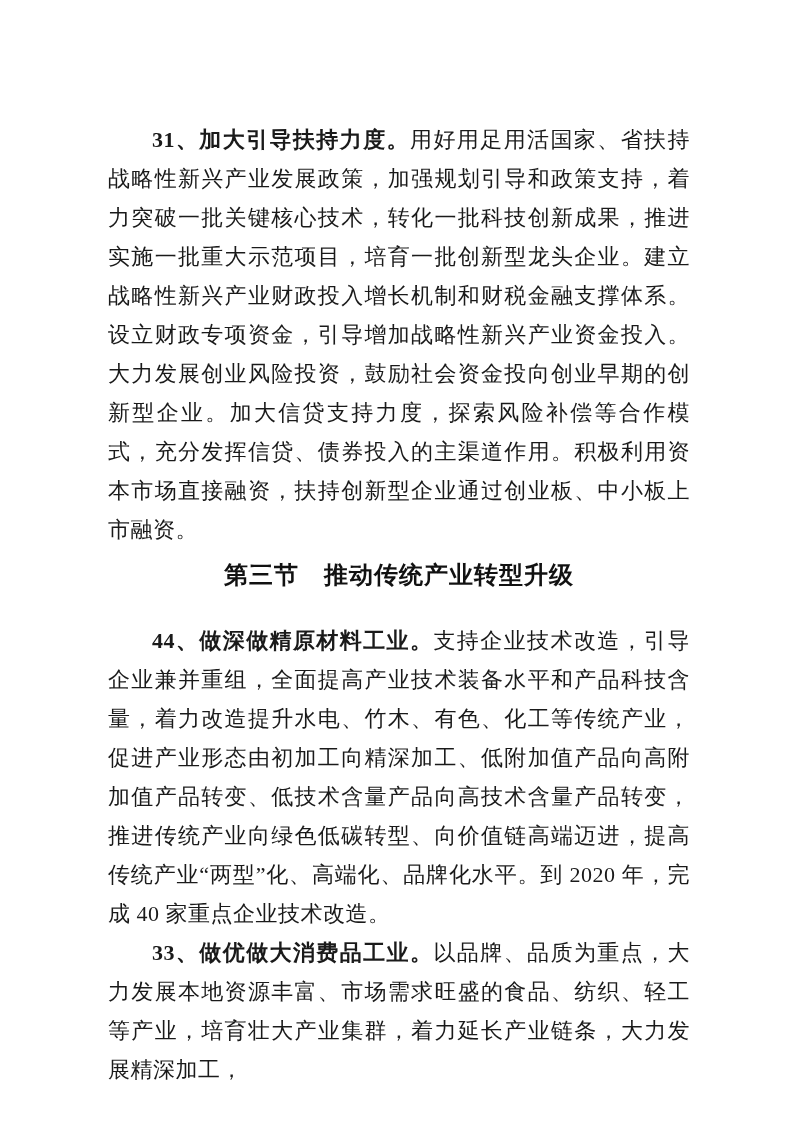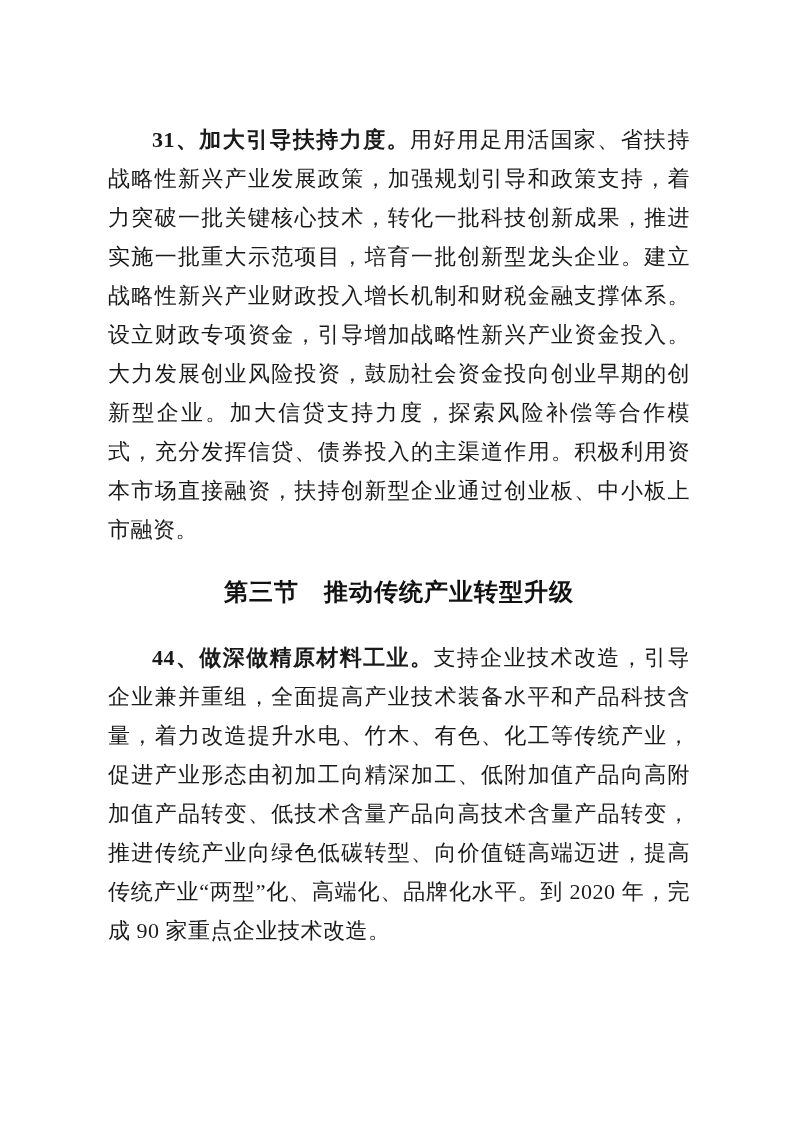--- a/index.html
+++ b/index.html
@@ -28,21 +28,21 @@
     line-height: 39px;
     text-align: justify;
     text-indent: 2em;
     letter-spacing: 0.5px;
     color: #1a1a1a;
   }
   .para .lead {
     font-weight: bold;
   }
   .section-heading {
-    margin: 24px 0 26px 0;
+    margin: 7px 0 26px 0;
     font-size: 24px;
     line-height: 39px;
     font-weight: bold;
     text-align: center;
     text-indent: 0;
     letter-spacing: 1px;
     color: #111111;
   }
   .page-number {
     position: absolute;
@@ -61,19 +61,22 @@
 <div class="page">
   <div class="content">
 
     <p class="para">
       <span class="lead">31、加大引导扶持力度。</span><span>用好用足用活国家、省扶持战略性新兴产业发展政策，加强规划引导和政策支持，着力突破一批关键核心技术，转化一批科技创新成果，推进实施一批重大示范项目，培育一批创新型龙头企业。建立战略性新兴产业财政投入增长机制和财税金融支撑体系。设立财政专项资金，引导增加战略性新兴产业资金投入。大力发展创业风险投资，鼓励社会资金投向创业早期的创新型企业。加大信贷支持力度，探索风险补偿等合作模式，充分发挥信贷、债券投入的主渠道作用。积极利用资本市场直接融资，扶持创新型企业通过创业板、中小板上市融资。</span>
     </p>
 
     <h2 class="section-heading">第三节　推动传统产业转型升级</h2>
 
     <p class="para">
-      <span class="lead">44、做深做精原材料工业。</span><span>支持企业技术改造，引导企业兼并重组，全面提高产业技术装备水平和产品科技含量，着力改造提升水电、竹木、有色、化工等传统产业，促进产业形态由初加工向精深加工、低附加值产品向高附加值产品转变、低技术含量产品向高技术含量产品转变，推进传统产业向绿色低碳转型、向价值链高端迈进，提高传统产业“两型”化、高端化、品牌化水平。到 2020 年，完成 90 家重点企业技术改造。</span>
+      <span class="lead">44、做深做精原材料工业。</span><span>支持企业技术改造，引导企业兼并重组，全面提高产业技术装备水平和产品科技含量，着力改造提升水电、竹木、有色、化工等传统产业，促进产业形态由初加工向精深加工、低附加值产品向高附加值产品转变、低技术含量产品向高技术含量产品转变，推进传统产业向绿色低碳转型、向价值链高端迈进，提高传统产业“两型”化、高端化、品牌化水平。到 2020 年，完成 40 家重点企业技术改造。</span>
     </p>
 
+    <p class="para">
+      <span class="lead">33、做优做大消费品工业。</span><span>以品牌、品质为重点，大力发展本地资源丰富、市场需求旺盛的食品、纺织、轻工等产业，培育壮大产业集群，着力延长产业链条，大力发展精深加工，</span>
+    </p>
 
   </div>
 
 </div>
 
 </body></html>

